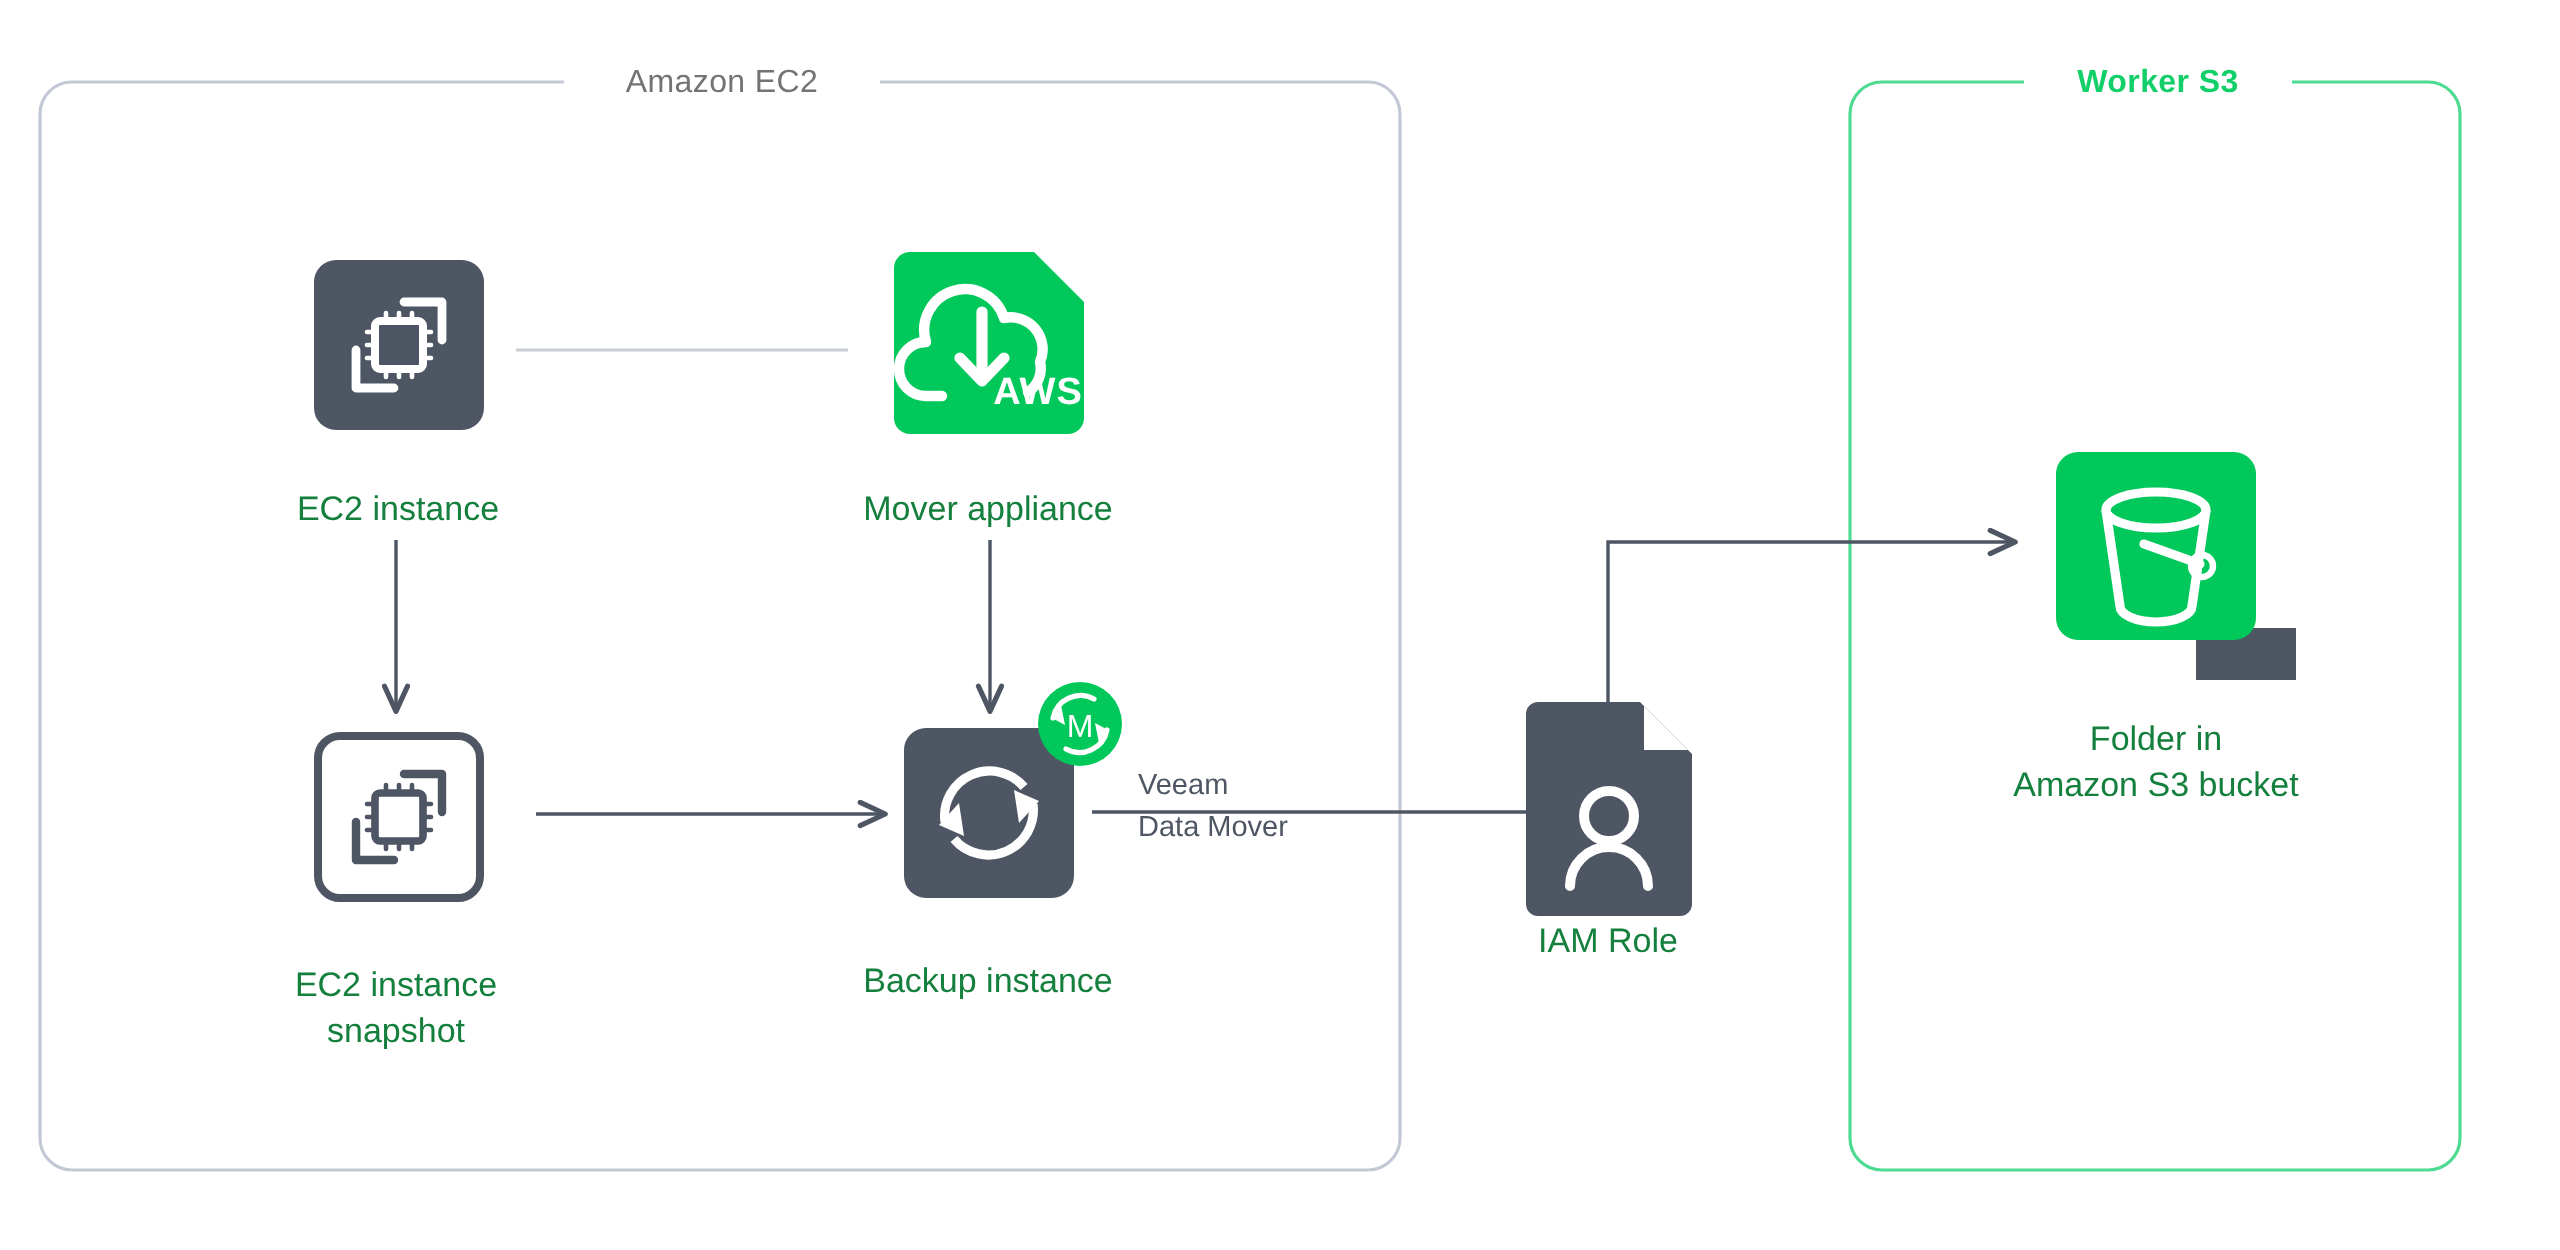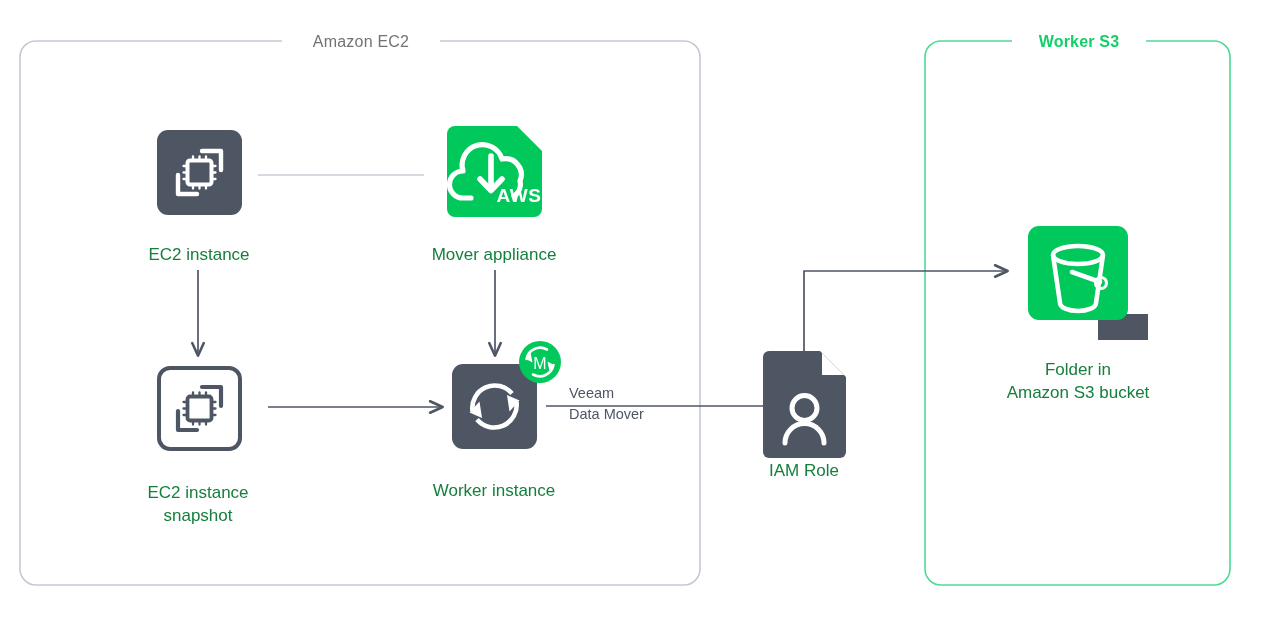--- a/index.html
+++ b/index.html
@@ -198,21 +198,21 @@
   <div class="grp-label ec2" style="left:361px; top:33px;">Amazon EC2</div>
   <div class="grp-label s3" style="left:1079px; top:33px;">Worker S3</div>
 
   <div class="node-label" style="left:199px; top:243px;">EC2 instance</div>
 
   <div class="node-label" style="left:494px; top:243px;">Mover appliance</div>
 
   <div class="node-label" style="left:198px; top:481px;">EC2  instance
 snapshot</div>
 
-  <div class="node-label" style="left:494px; top:479px;">Worker instance</div>
+  <div class="node-label" style="left:494px; top:479px;">Backup instance</div>
 
   <div class="node-label" style="left:804px; top:459px;">IAM Role</div>
 
   <div class="node-label" style="left:1078px; top:358px;">Folder in
 Amazon S3 bucket</div>
 
   <div class="side-label" style="left:569px; top:347px;margin-top:36px;">Veeam
 Data Mover</div>
 
 </div>

